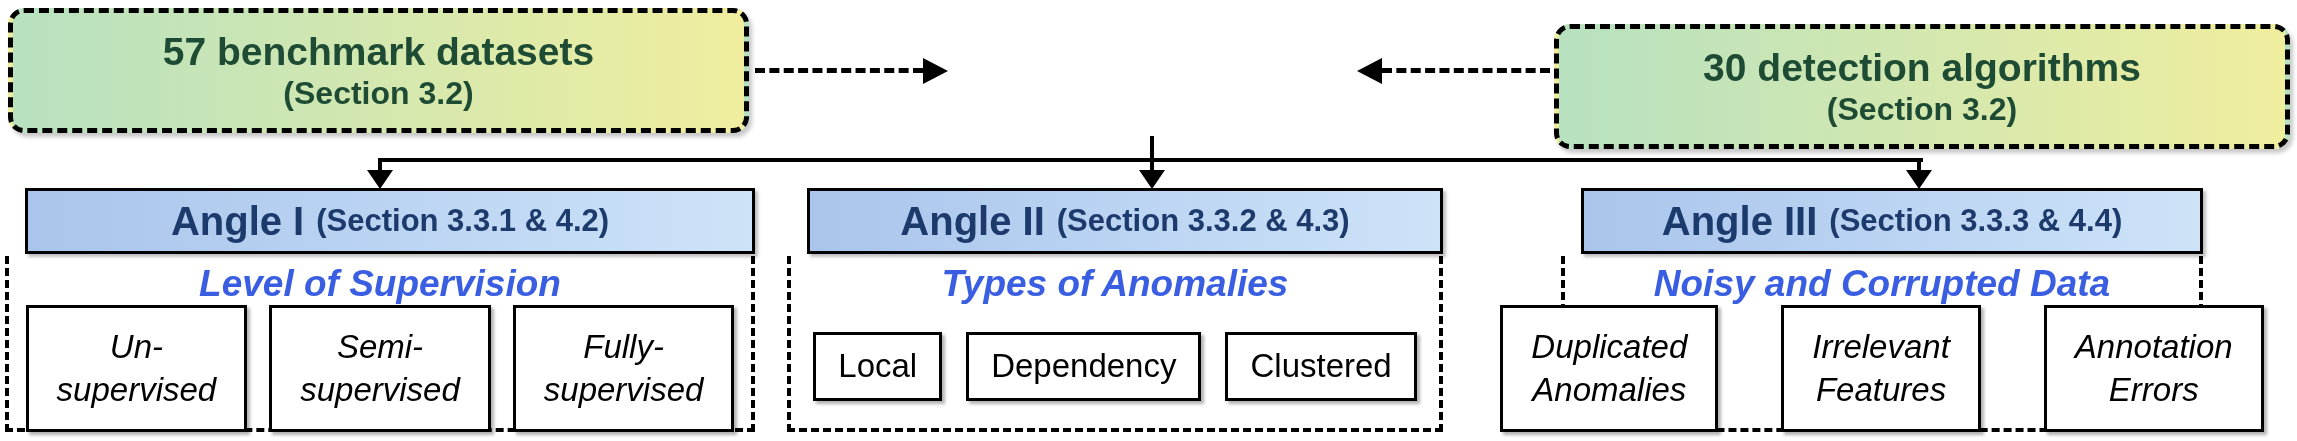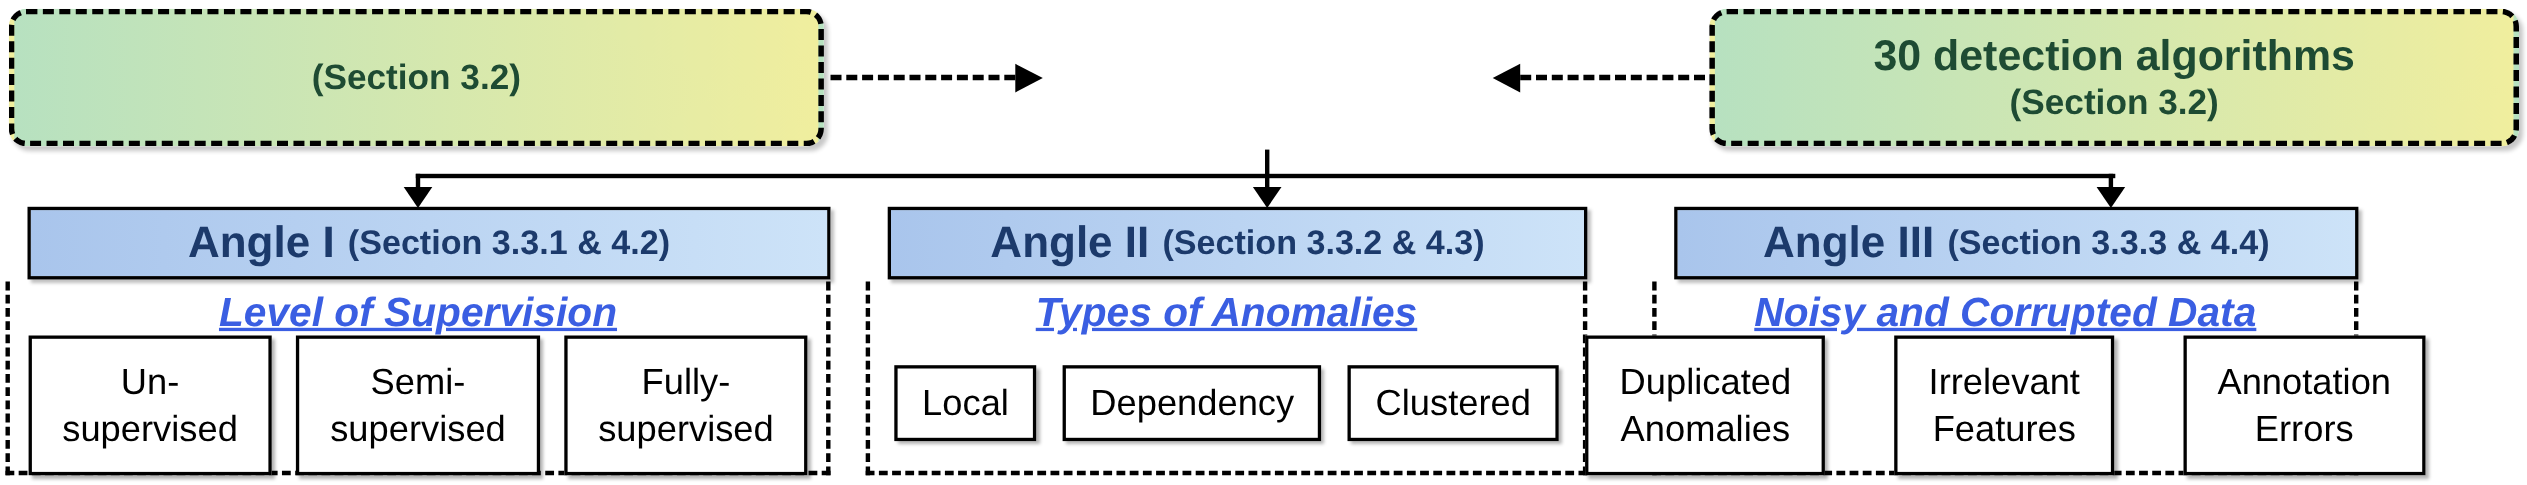--- a/index.html
+++ b/index.html
@@ -26,21 +26,21 @@
   .top-box{
     position:absolute;
     border:5px dashed var(--line-black);
     border-radius:16px;
     display:flex;flex-direction:column;align-items:center;justify-content:center;
     text-align:center;
     box-shadow:3px 4px 4px rgba(0,0,0,0.22);
   }
   .gradient-gy{background:linear-gradient(90deg,var(--grad-green) 0%,var(--grad-yellow) 100%);}
   .box-datasets{left:8px;top:8px;width:741px;height:125px;}
-  .box-algorithms{left:1554px;top:8px;width:736px;height:125px;text-align:right;}
+  .box-algorithms{left:1554px;top:24px;width:736px;height:125px;text-align:right;}
   .top-box .main-label{
     font-size:39px;font-weight:bold;color:var(--green-text);line-height:1.15;
   }
   .top-box .section-label{
     font-size:32px;font-weight:bold;color:var(--green-text);line-height:1.15;
   }
   .box-adbench{
     left:948px;top:12px;width:407px;height:124px;
     background:linear-gradient(160deg,var(--adbench-from) 0%,var(--adbench-to) 100%);
   }
@@ -77,21 +77,21 @@
     border-top:19px solid var(--line-black);
   }
   .tri-down.at-angle1{left:367px;top:170px;}
   .tri-down.at-angle2{left:1139px;top:170px;}
   .tri-down.at-angle3{left:1906px;top:170px;}
 
   
   .angle-col{position:absolute;top:188px;}
   .col1{left:5px;width:750px;}
   .col2{left:787px;width:656px;}
-  .col3{left:1502px;width:642px;}
+  .col3{left:1561px;width:642px;}
 
   .angle-header{
     height:66px;
     border:3px solid var(--line-black);
     background:linear-gradient(90deg,var(--header-from) 0%,var(--header-to) 100%);
     display:flex;align-items:center;justify-content:center;
     gap:12px;
     box-shadow:3px 3px 3px rgba(0,0,0,0.25);
     position:relative;z-index:2;margin-left:20px;
   }
@@ -106,46 +106,46 @@
     position:absolute;left:0;top:68px;width:100%;height:176px;
     border:4px dashed var(--line-black);border-top:none;
     background:#ffffff;
     display:flex;flex-direction:column;align-items:center;
   }
   .angle-subtitle{
     margin-top:8px;
     font-size:37px;font-weight:bold;font-style:italic;
     color:var(--subtitle-blue);
     line-height:1.1;
-    text-decoration:underline;
   }
   .items-row{
     flex:1;display:flex;align-items:center;justify-content:center;width:100%;
   }
   .col1 .items-row{gap:22px;}
   .col2 .items-row{gap:24px;}
   .col3 .items-row{gap:63px;}
   .item-box{
     background:#ffffff;
     border:3px solid var(--line-black);
     box-shadow:3px 3px 3px rgba(0,0,0,0.3);
     font-size:33px;color:#000;
     line-height:1.3;
     white-space:pre-line;text-align:center;
     display:flex;align-items:center;justify-content:center;
   }
-  .item-2line{padding:18px 28px;min-height:96px;}
+  .item-2line{padding:18px 28px;min-height:96px;font-style:italic;}
   .item-1line{padding:10px 22px;min-height:62px;}
 </style>
 </head>
 <body>
 
 <div id="canvas">
 
   <div class="top-box gradient-gy box-datasets">
+    <div class="main-label">57 benchmark datasets</div>
     <div class="section-label">(Section 3.2)</div>
   </div>
 
 
   <div class="top-box gradient-gy box-algorithms">
     <div class="main-label">30 detection algorithms</div>
     <div class="section-label">(Section 3.2)</div>
   </div>
 
   <div class="dash-line arrow-left-line"></div>

